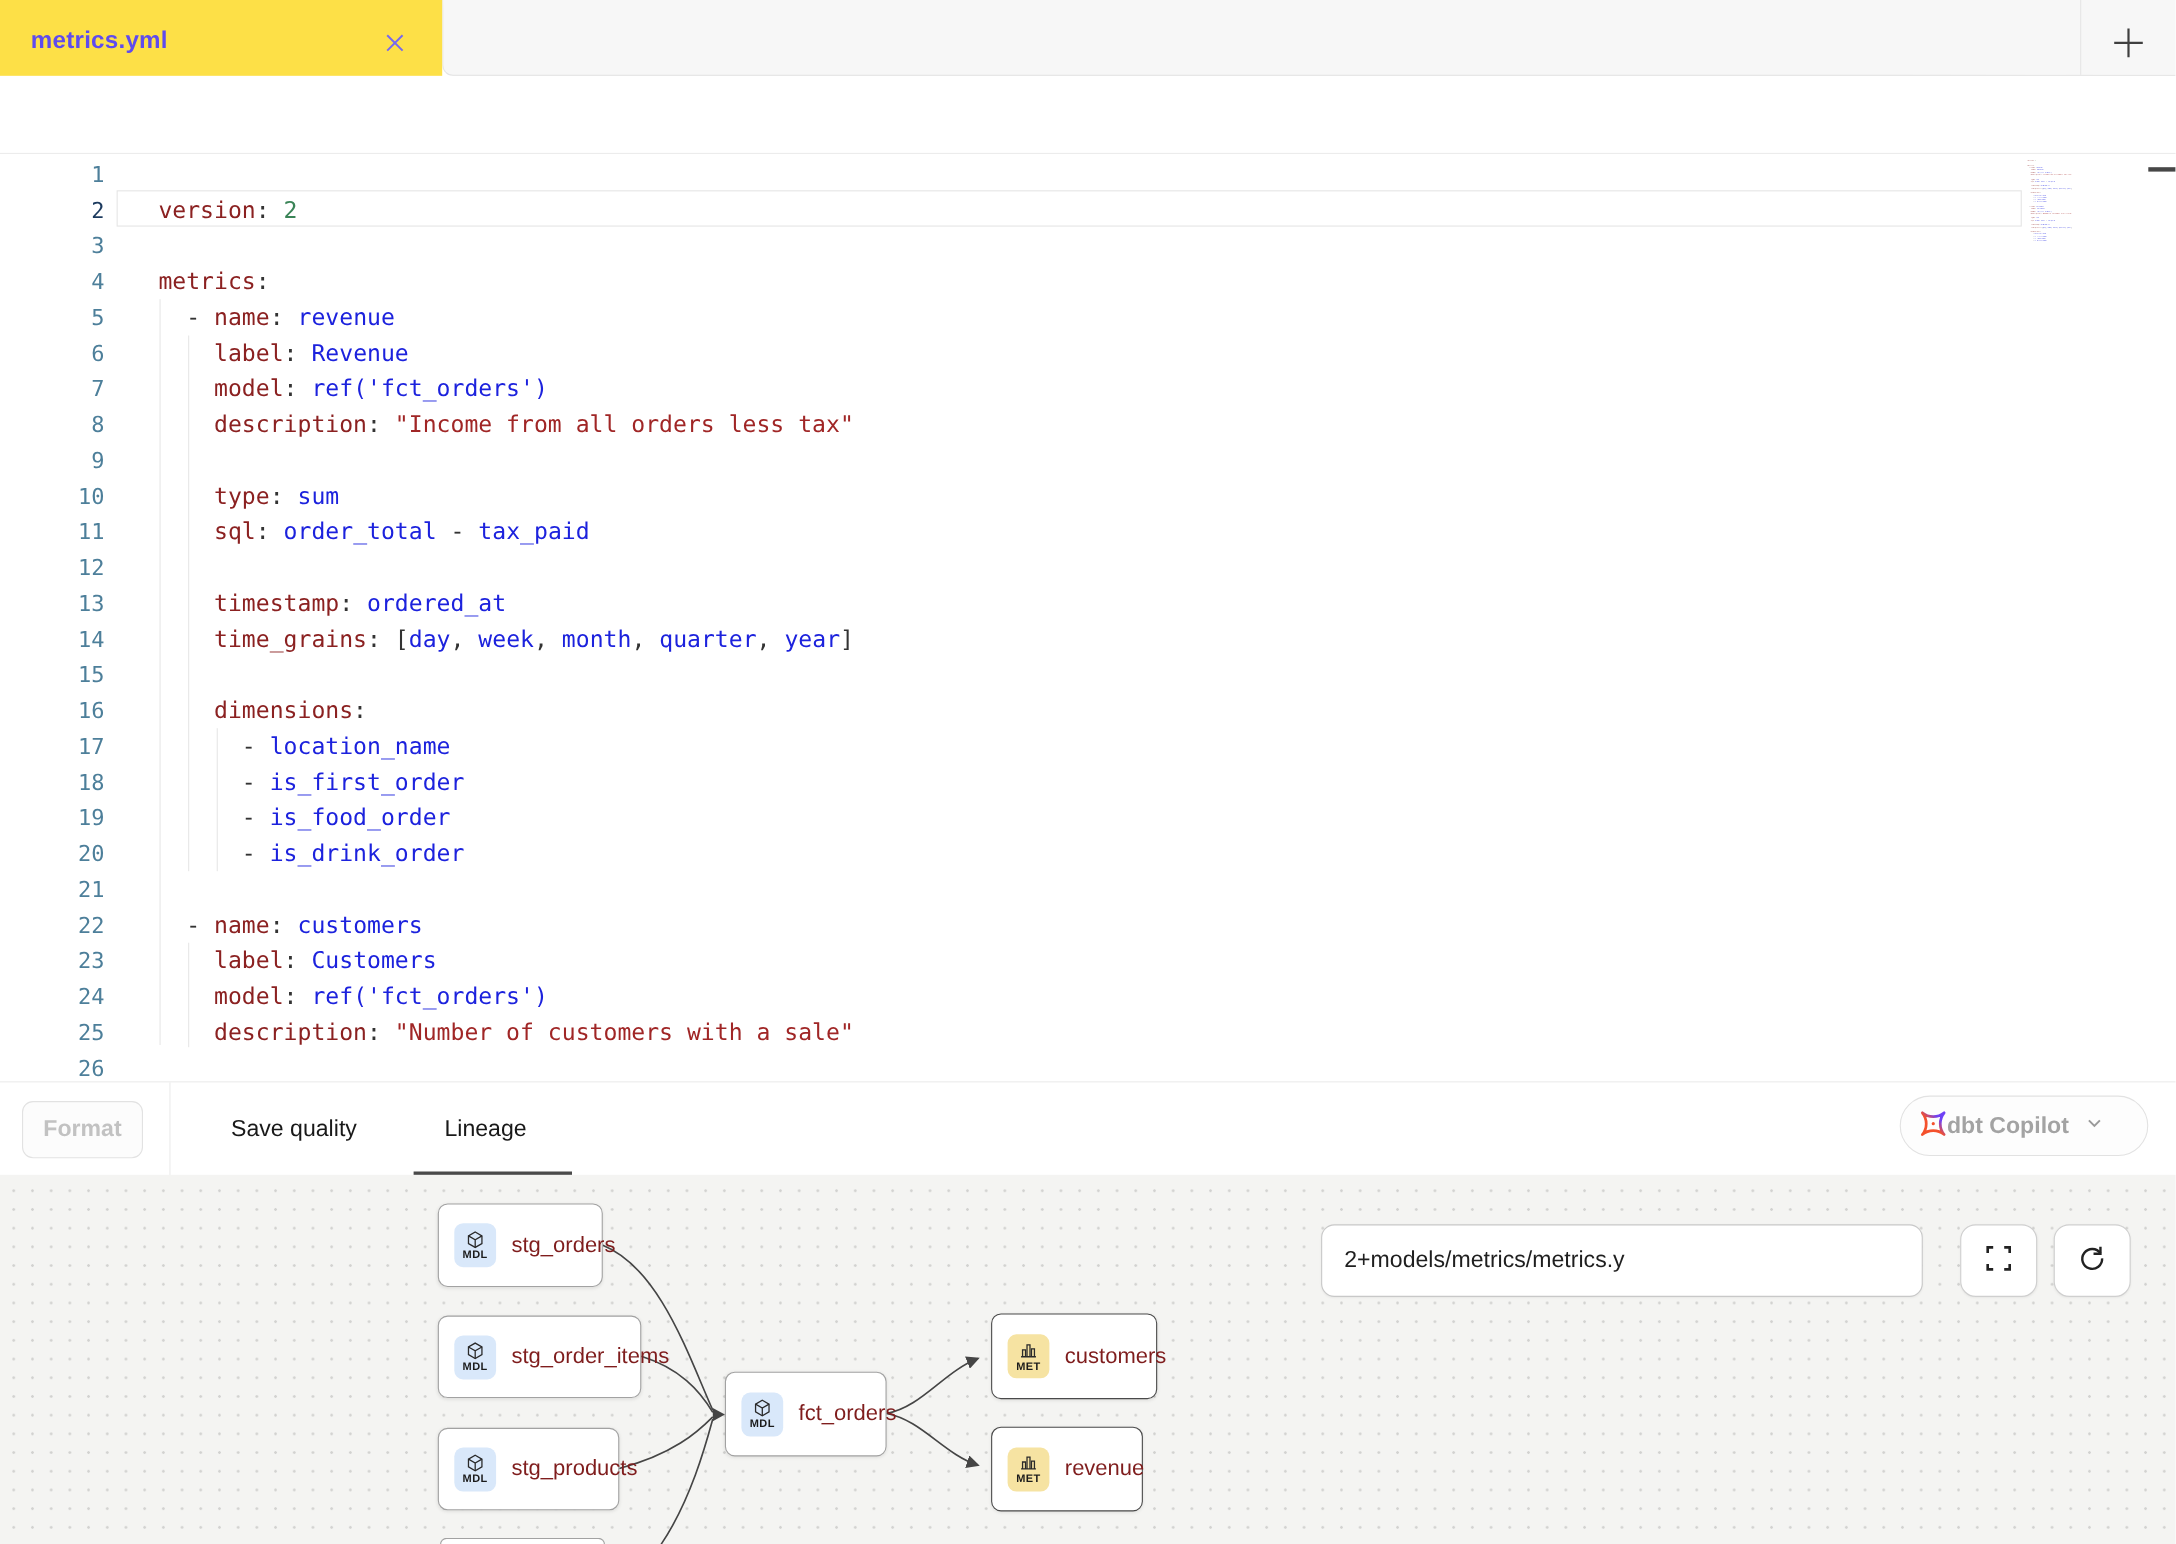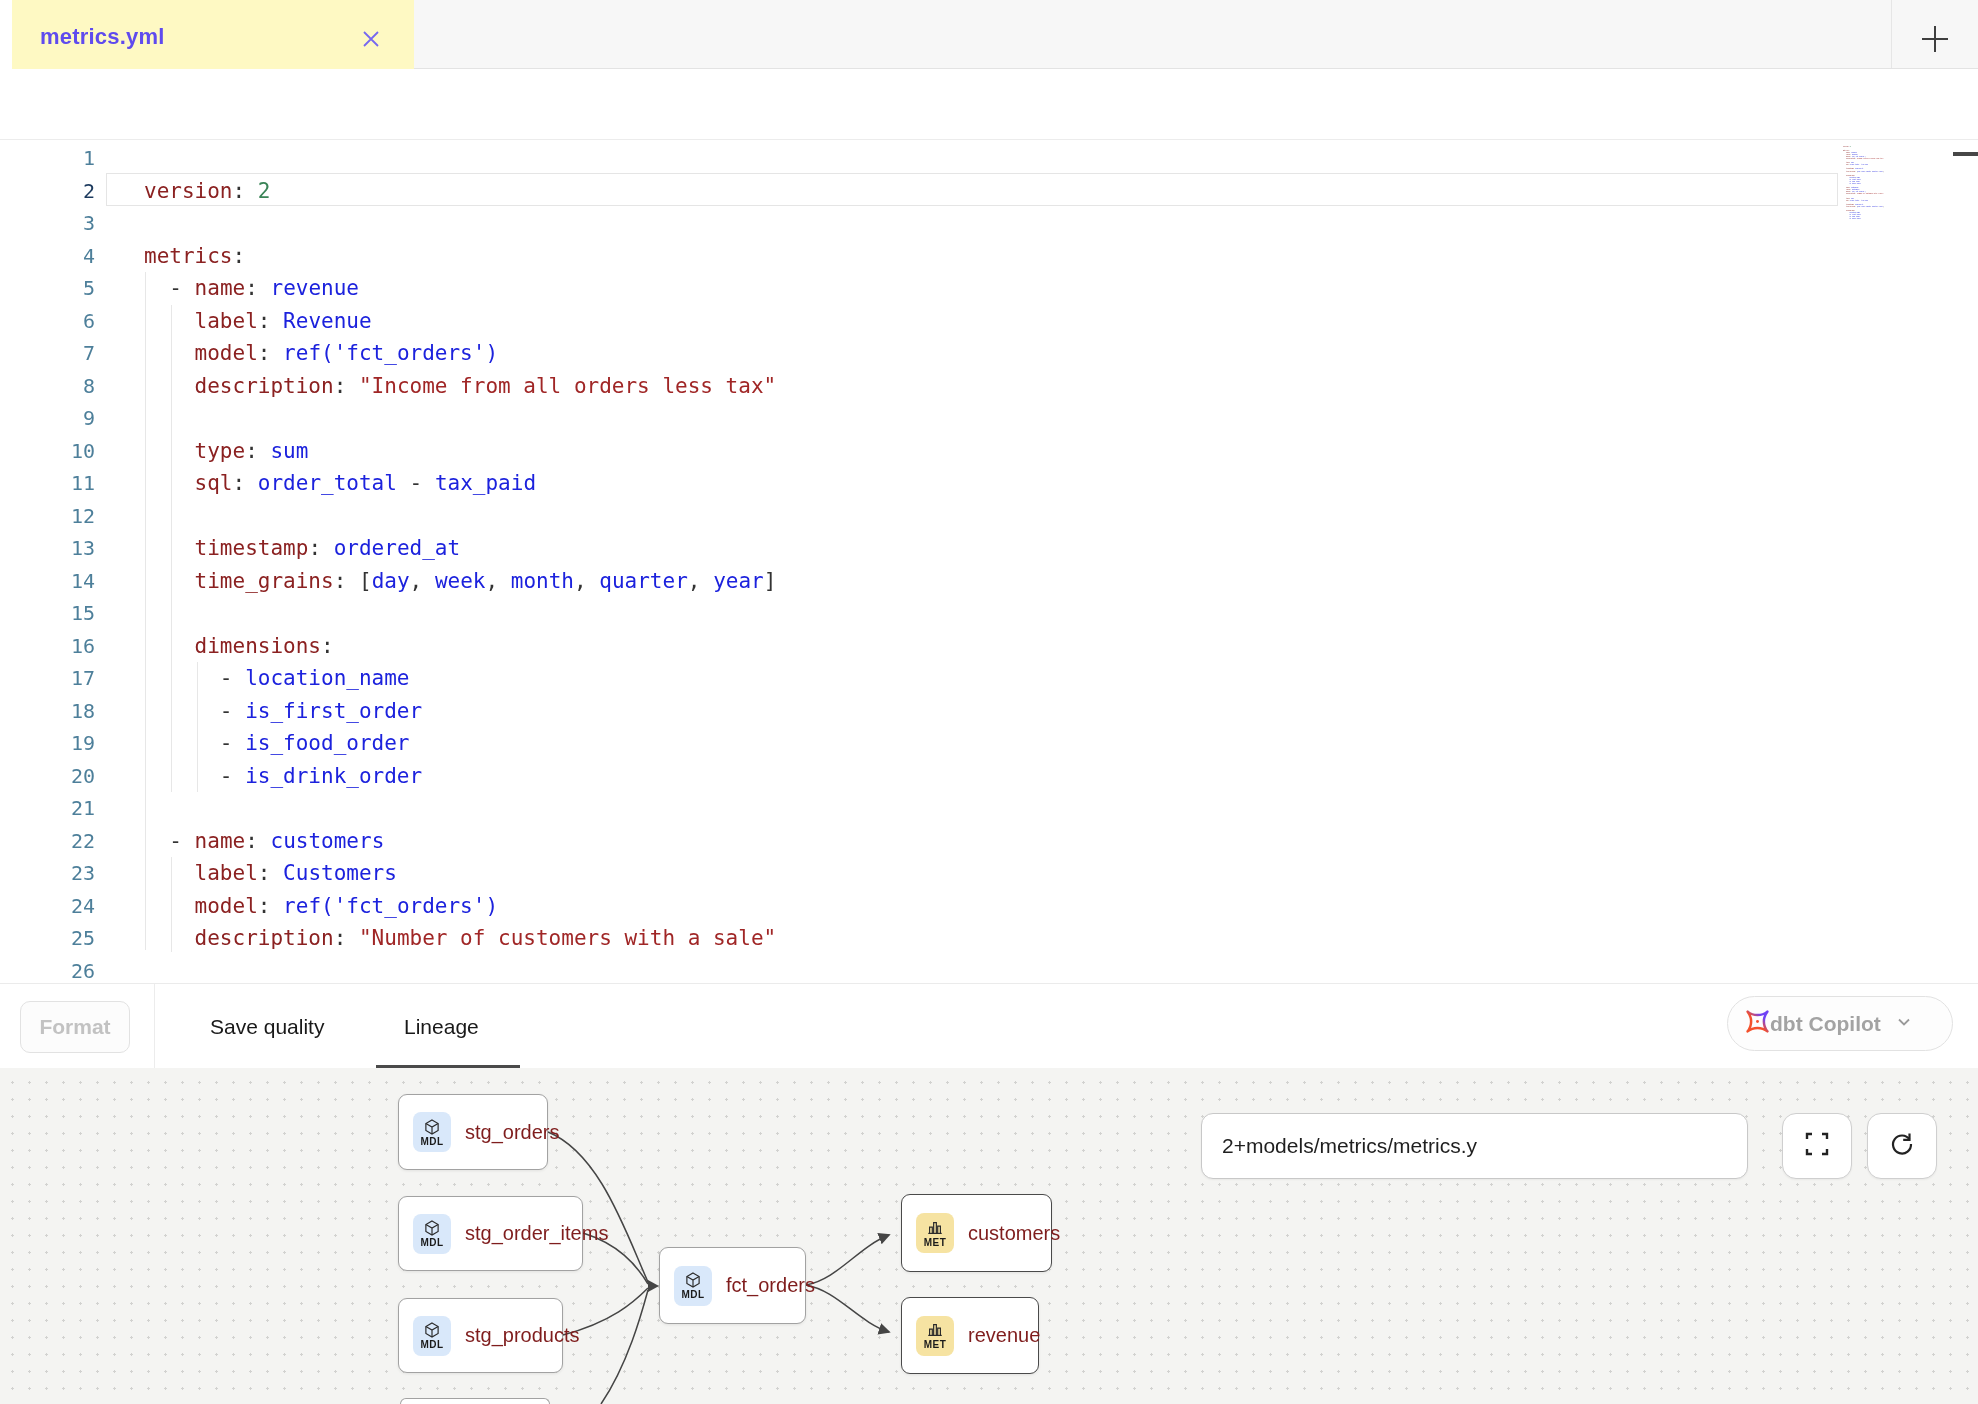--- a/index.html
+++ b/index.html
@@ -8,21 +8,21 @@
     position:relative; width:1978px; height:1404px; overflow:hidden;
     font-family:"Liberation Sans", sans-serif; background:#fff;
   }
   
   .tabstrip { position:absolute; left:0; top:0; width:1978px; height:69px; background:#fff; }
   .tabstrip-rest {
     position:absolute; left:402px; top:0; right:0; height:69px;
     background:#f7f7f7; border-left:1px solid #e5e5e5; border-bottom:1px solid #e3e3e3;
     border-bottom-left-radius:10px;
   }
-  .tab-active { position:absolute; left:12px; top:0; width:402px; height:69px; background:#fef9c3; }
+  .tab-active { position:absolute; left:0; top:0; width:402px; height:69px; background:#fde047; }
   .tab-title {
     position:absolute; left:28px; top:24px; font-size:22px; font-weight:600;
     color:#5f4bee; letter-spacing:0.2px;
   }
   .tab-close { position:absolute; left:347px; top:27px; width:24px; height:24px; cursor:pointer; }
   .newtab-divider { position:absolute; left:1891px; top:0; width:1px; height:68px; background:#e6e6e6; }
   .newtab-btn { position:absolute; left:1918px; top:22px; width:34px; height:34px; cursor:pointer; }
   
   .crumbrow { position:absolute; left:0; top:69px; width:1978px; height:71px; background:#fff; border-bottom:1px solid #ececec; }
   .crumb { position:absolute; left:28px; top:91px; font-size:21px; color:#3d3d3d; }

